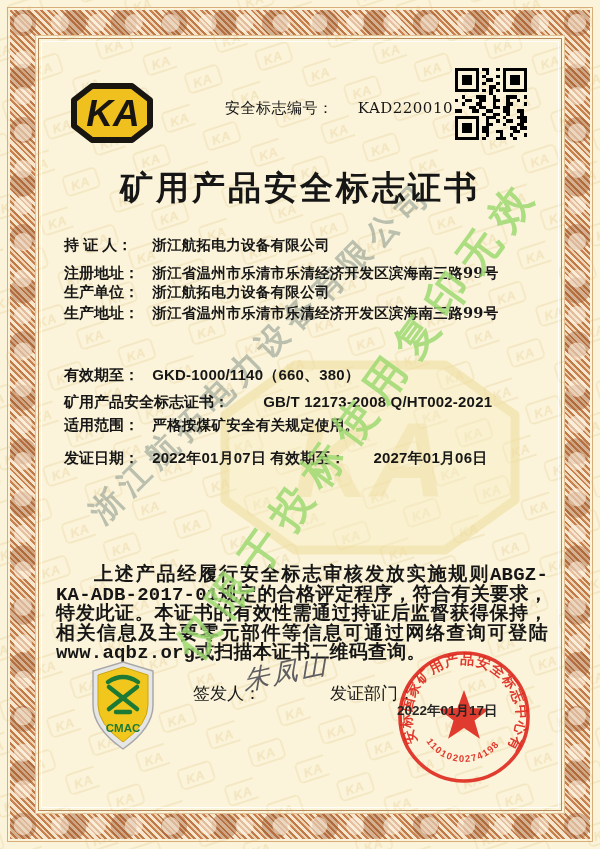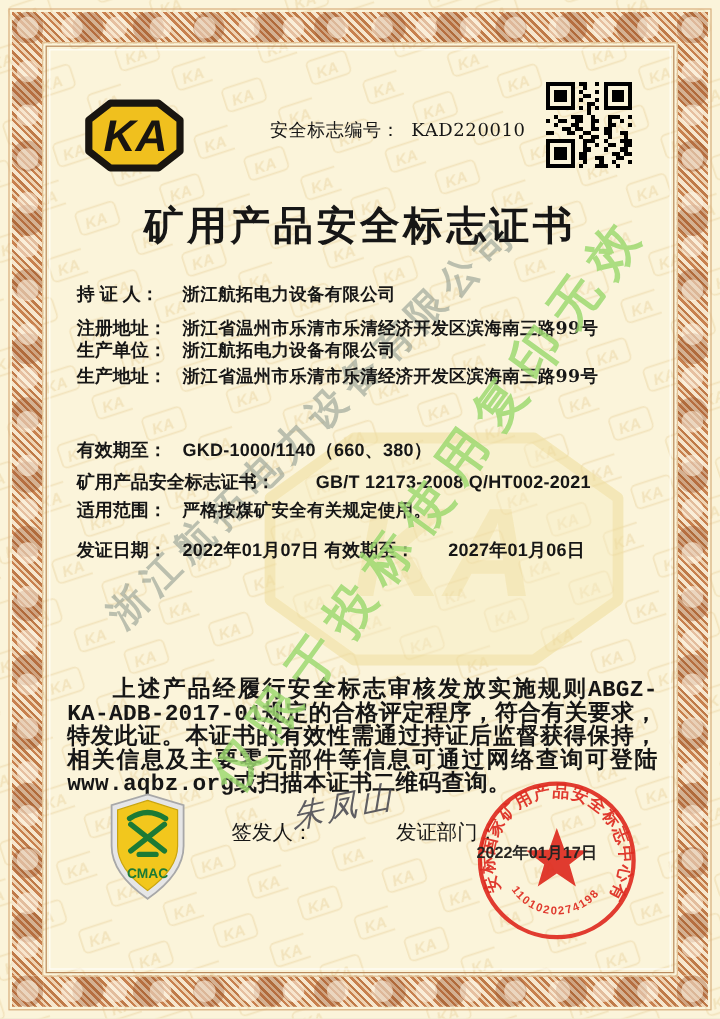--- a/index.html
+++ b/index.html
@@ -84,21 +84,21 @@
 
   <div class="abs wm wm-company">浙江航拓电力设备有限公司</div>
 
   <svg class="abs" width="90" height="68" viewBox="0 0 90 68" style="left:67px;top:79px;z-index:3;">
     <polygon points="7,21 25,7 65,7 83,21 83,47 65,61 25,61 7,47" fill="#f0c01e" stroke="#191510" stroke-width="6" stroke-linejoin="round"></polygon>
     <text x="46" y="47" text-anchor="middle" font-family="Liberation Sans, sans-serif" font-weight="900" font-style="italic" font-size="37" fill="#191510">KA</text>
   </svg>
 
   <div class="abs cert-no">
     <span>安全标志编号：</span>
-    <span style="margin-left:4px;">KAD220010</span>
+    <span style="margin-left:19px;">KAD220010</span>
   </div>
 
   <svg class="abs" width="72" height="72" viewBox="0 0 21 21" style="left:455px;top:68px;z-index:3;" shape-rendering="crispEdges">
     <g>
         <rect x="8" y="0" width="1" height="1" fill="#000"></rect>
         <rect x="9" y="0" width="1" height="1" fill="#000"></rect>
         <rect x="12" y="0" width="1" height="1" fill="#000"></rect>
         <rect x="9" y="1" width="1" height="1" fill="#000"></rect>
         <rect x="8" y="2" width="1" height="1" fill="#000"></rect>
         <rect x="12" y="2" width="1" height="1" fill="#000"></rect>

